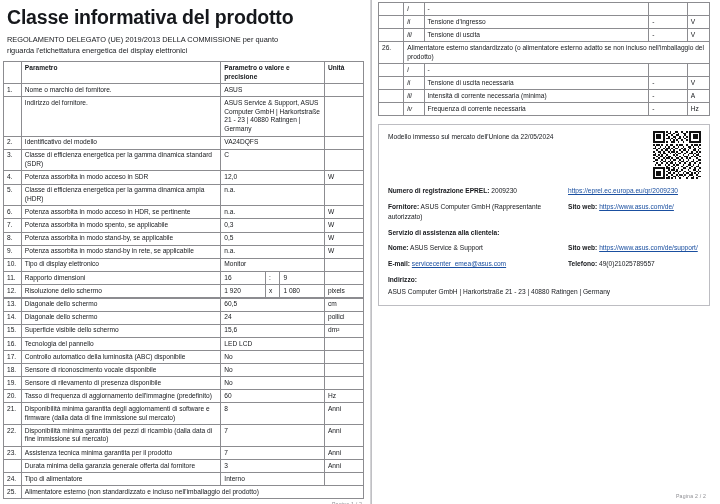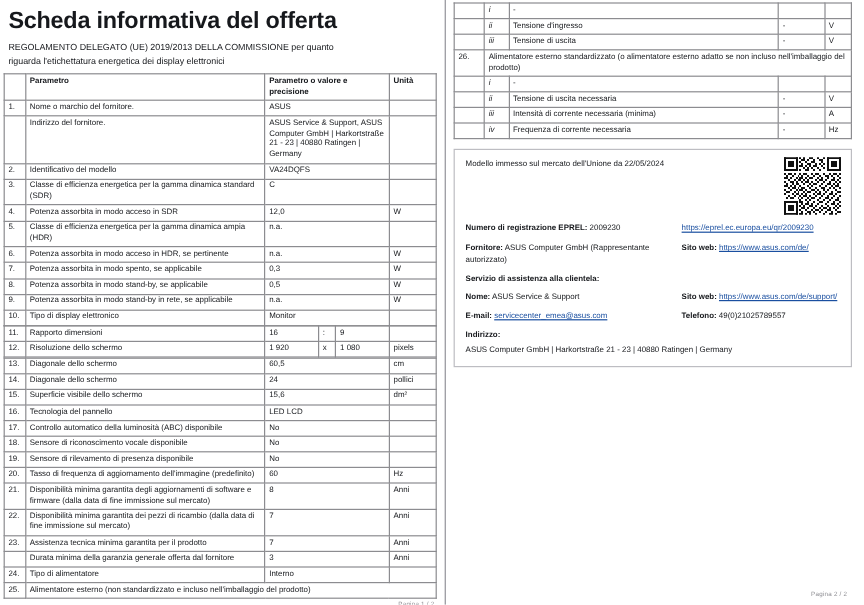--- a/index.html
+++ b/index.html
@@ -152,21 +152,21 @@
   .mt-eprel { margin-top: 44px; }
   .mt-small { margin-top: 5px; }
 </style>
 </head>
 <body>
 
 <div class="page-wrap">
 
   <div class="page page-left">
 
-    <h1 class="doc-title">Scheda informativa del offerta</h1>
+    <h1 class="doc-title">Classe informativa del prodotto</h1>
     <div class="doc-subtitle">REGOLAMENTO DELEGATO (UE) 2019/2013 DELLA COMMISSIONE per quanto riguarda l'etichettatura energetica dei display elettronici</div>
 
     <table class="spec">
       <colgroup>
         <col class="L-num">
           <col class="L-param">
           <col class="L-val">
           <col class="L-unit">
       </colgroup>
       <thead>

